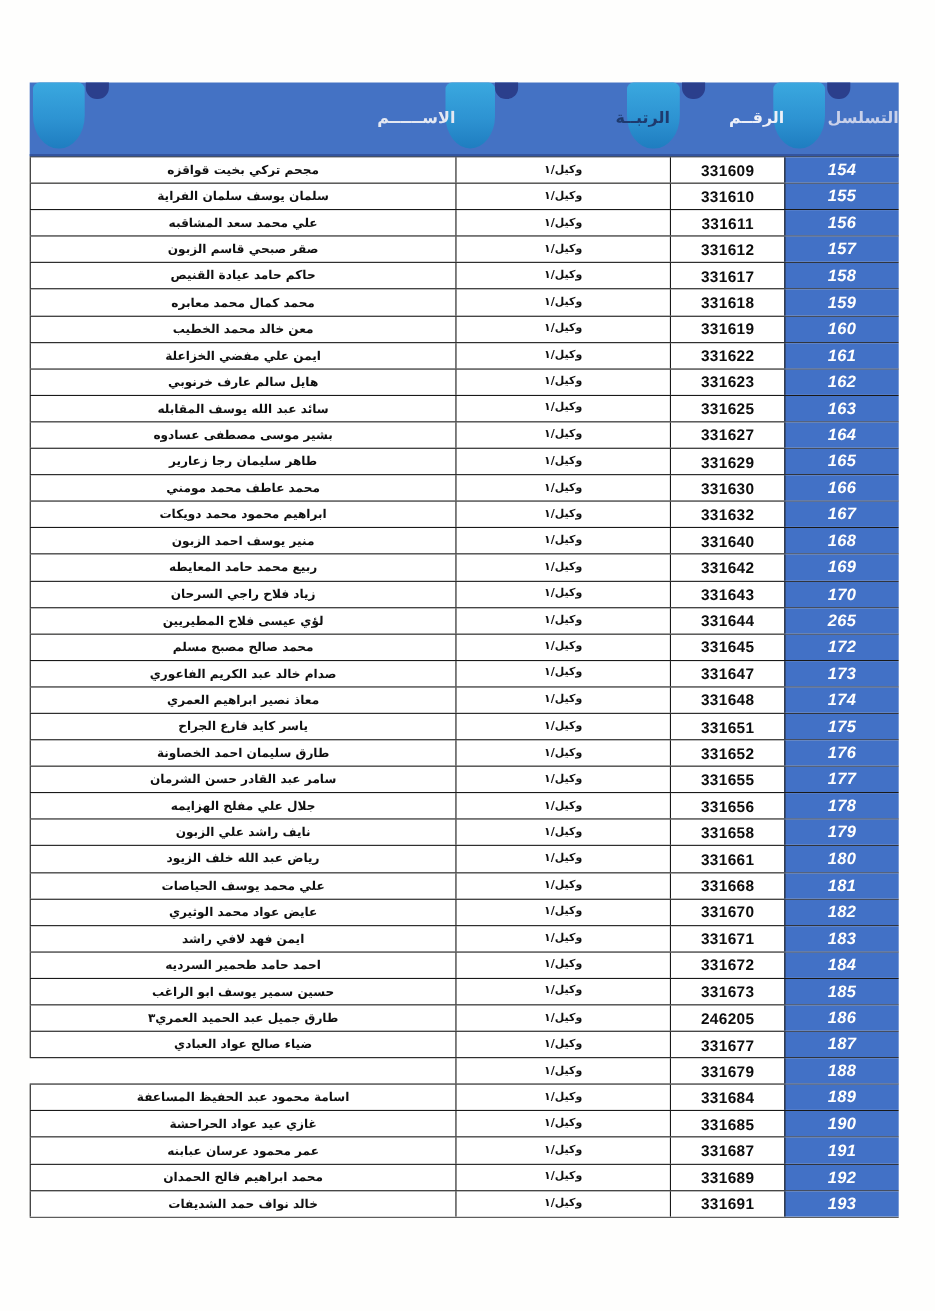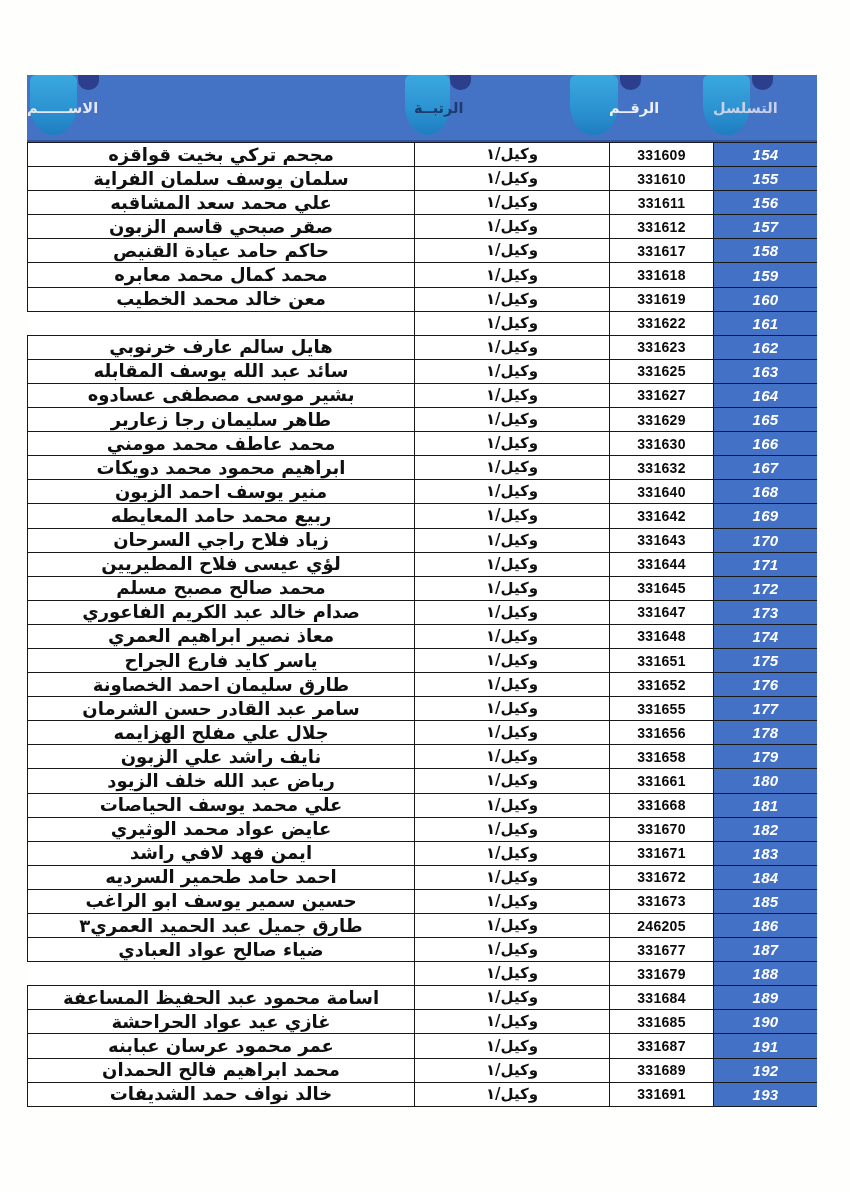--- a/index.html
+++ b/index.html
@@ -14,21 +14,21 @@
   .doc-table { position:absolute; left:27px; top:75px; width:790px; direction:rtl; }
 
   
   .thead {
     position:relative; height:65px; background:#4472c4;
     display:grid; grid-template-columns:104px 104px 195px 387px;
     align-items:center;
     border-bottom:2px solid #33549f;
   }
   .th {
-    position:relative; z-index:2; text-align:left;
+    position:relative; z-index:2; text-align:right;
     font-weight:bold; font-size:14.5px; line-height:1;
     padding-top:2px;
   }
   .th-serial { color:#c9d1ea; }
   .th-number { color:#edf0f8; }
   .th-rank   { color:#1e3a6e; }
   .th-name   { color:#e4e8f2; }
 
   
   .decor { position:absolute; inset:0; direction:ltr; z-index:1; overflow:visible; }
@@ -66,22 +66,22 @@
   }
   .cell-serial {
     background:#4271c6; color:#ffffff;
     font-family:"Liberation Sans", sans-serif;
     font-size:15px; letter-spacing:0.3px;font-style:italic;
   }
   .cell-number {
     font-family:Liberation Sans, sans-serif;
     font-size:14px; color:#0c0c0c; letter-spacing:0.3px;
   }
-  .cell-rank { font-size:15px; color:#101010; }
-  .cell-name { font-size:18px; color:#101010; padding:0 20px; }
+  .cell-rank { font-size:10px; color:#101010; }
+  .cell-name { font-size:11px; color:#101010; padding:0 20px; }
 </style>
 </head>
 <body>
 
 <div class="page">
   <div class="doc-table">
 
     <div class="thead">
       <div class="th th-serial">التسلسل</div>
       <div class="th th-number">الرقــم</div>
@@ -147,20 +147,21 @@
         <div class="cell cell-serial">160</div>
         <div class="cell cell-number">331619</div>
         <div class="cell cell-rank">وكيل/١</div>
         <div class="cell cell-name">معن خالد محمد الخطيب</div>
       </div>
 
       <div class="trow">
         <div class="cell cell-serial">161</div>
         <div class="cell cell-number">331622</div>
         <div class="cell cell-rank">وكيل/١</div>
+        <div class="cell cell-name">ايمن علي مفضي الخزاعلة</div>
       </div>
 
       <div class="trow">
         <div class="cell cell-serial">162</div>
         <div class="cell cell-number">331623</div>
         <div class="cell cell-rank">وكيل/١</div>
         <div class="cell cell-name">هايل سالم عارف خرنوبي</div>
       </div>
 
       <div class="trow">
@@ -213,21 +214,21 @@
       </div>
 
       <div class="trow">
         <div class="cell cell-serial">170</div>
         <div class="cell cell-number">331643</div>
         <div class="cell cell-rank">وكيل/١</div>
         <div class="cell cell-name">زياد فلاح راجي السرحان</div>
       </div>
 
       <div class="trow">
-        <div class="cell cell-serial">171</div>
+        <div class="cell cell-serial">265</div>
         <div class="cell cell-number">331644</div>
         <div class="cell cell-rank">وكيل/١</div>
         <div class="cell cell-name">لؤي عيسى فلاح المطيريين</div>
       </div>
 
       <div class="trow">
         <div class="cell cell-serial">172</div>
         <div class="cell cell-number">331645</div>
         <div class="cell cell-rank">وكيل/١</div>
         <div class="cell cell-name">محمد صالح مصبح مسلم</div>

